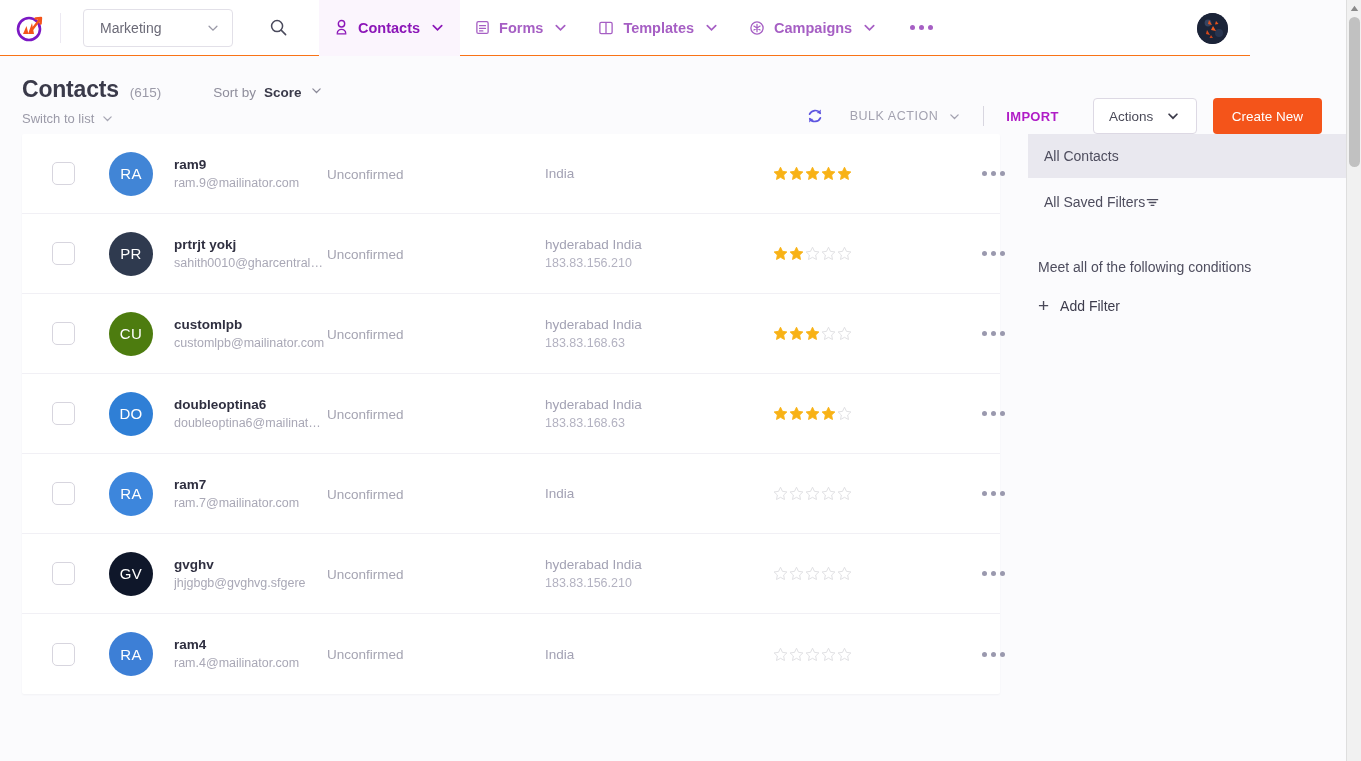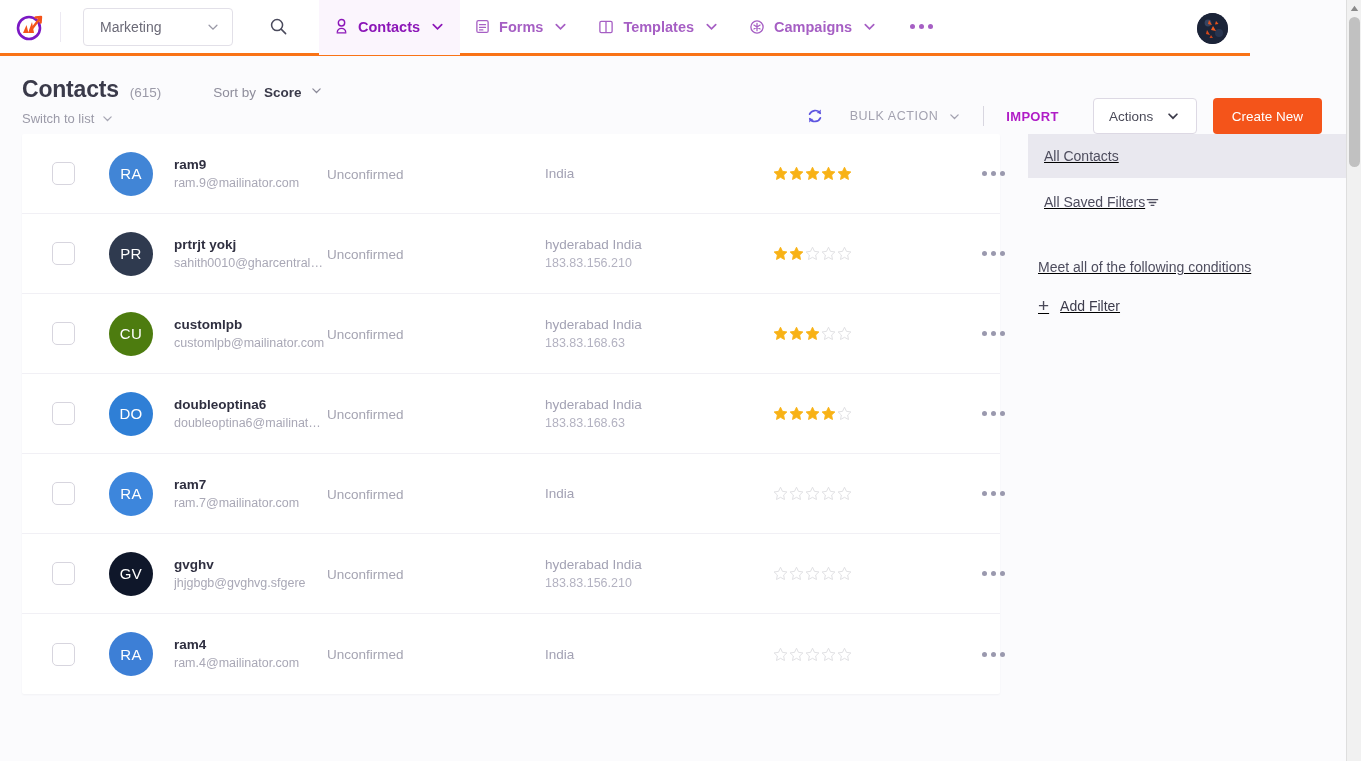--- a/index.html
+++ b/index.html
@@ -8,21 +8,21 @@
     overflow: hidden;
     background: #fbfbfd;
     font-family: "Liberation Sans", sans-serif;
     -webkit-font-smoothing: antialiased;
   }
 
   
   .topnav {
     height: 56px;
     background: #ffffff;
-    border-bottom: 3px solid #f97316;
+    border-bottom: 1px solid #f97316;
     display: flex;
     align-items: center;
     position: relative;
     width: 1250px;
   }
   .logo-wrap {
     width: 56px; display: flex; align-items: center; justify-content: center;
     padding-left: 4px;
   }
   .nav-divider {
@@ -157,21 +157,21 @@
     white-space: nowrap; overflow: hidden; text-overflow: ellipsis; max-width: 152px;
   }
   .c-status { font-size: 13.5px; color: #a5a4b2; }
   .c-city { font-size: 13.5px; color: #a3a2b4; line-height: 19px; }
   .c-ip { font-size: 12.5px; color: #b3b2c1; line-height: 18px; }
   .stars { display: flex; gap: 1px; }
   .row-menu { display: flex; gap: 4px; cursor: pointer; }
   .row-menu i { width: 5px; height: 5px; border-radius: 50%; background: #9a99ae; display: block; }
 
   
-  .rpanel { width: 346px; padding-left: 28px; padding-top: 0; text-decoration: underline; }
+  .rpanel { width: 346px; padding-left: 28px; padding-top: 0; }
   .rp-item {
     height: 44px; display: flex; align-items: center;
     padding-left: 16px; font-size: 14px; color: #4e4d5e;
     cursor: pointer;
   }
   .rp-item.selected { background: #e9e8ef; }
   .rp-saved {
     height: 44px; display: flex; align-items: center; 
     padding-left: 16px; font-size: 14px; color: #4e4d5e; cursor: pointer;
     margin-top: 2px;

